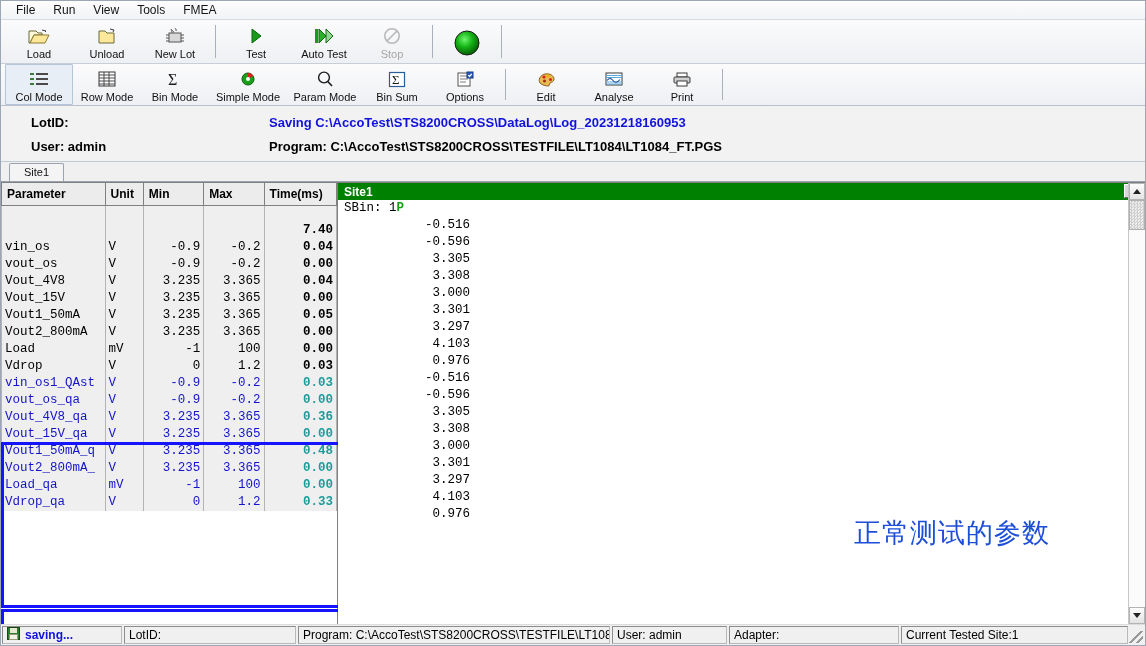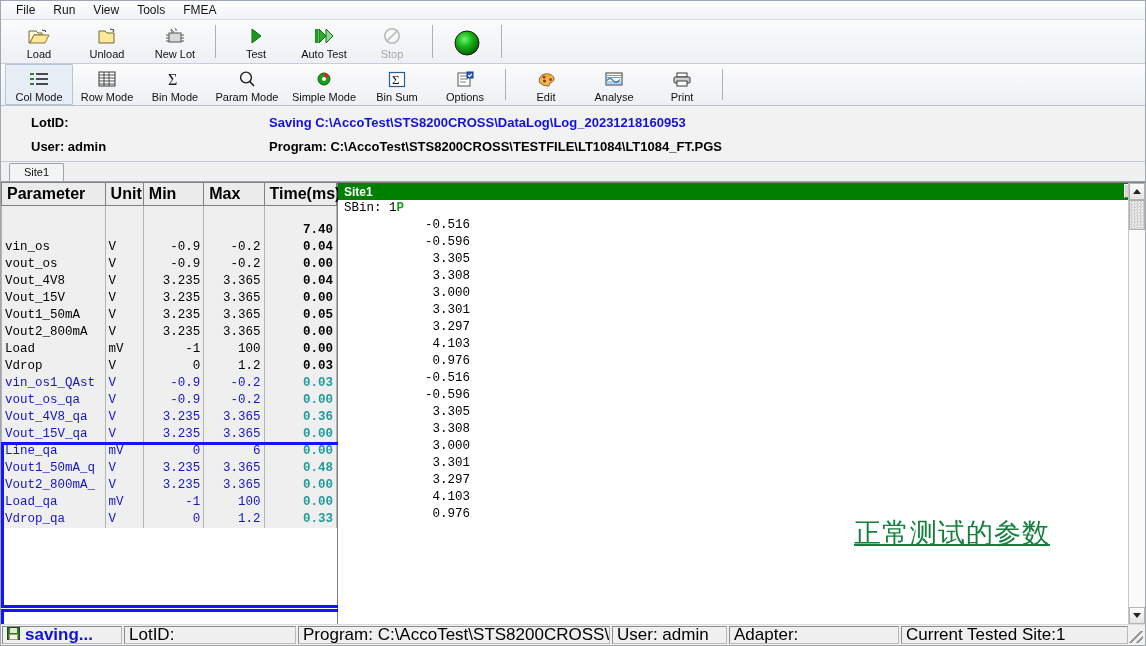--- a/index.html
+++ b/index.html
@@ -140,21 +140,21 @@
   }
   table.grid {
     border-collapse: collapse;
     width: 336px;
     table-layout: fixed;
   }
   table.grid th {
     background: #ececec;
     border: 1px solid #808080;
     border-top: none;
-    font-size: 16px;
+    font-size: 12px;
     font-weight: bold;
     color: #000;
     height: 22px;
     text-align: left;
     padding: 0 5px;
     font-family: "Liberation Sans", sans-serif;
   }
   table.grid td {
     border-left: 1px solid #b4b4b4;
     border-right: 1px solid #b4b4b4;
@@ -244,27 +244,26 @@
   .vrow .numtxt {
     display: inline-block;
     width: 128px;
     text-align: right;
   }
   .pflag { color: #15a015; font-weight: bold; }
 
   
   .annot {
     position: absolute;
-    color: #15803d;
+    color: #1d4ed8;
     font-size: 27px;
     font-family: "DejaVu Sans", sans-serif;
     white-space: nowrap;
     pointer-events: none;
     letter-spacing: 1px;
-    text-decoration: underline;
   }
   #annot1 { left: 516px; top: 332px; }
 
   
   .hibox {
     position: absolute;
     border: 3px solid #1414ff;
     pointer-events: none;
   }
   #hibox1 { left: 0px;   top: 259px; width: 340px; height: 166px; }
@@ -301,21 +300,21 @@
   .strack { flex: 1 1 auto; background: #fbfbfb; }
 
   
   .statusbar {
     flex: 0 0 auto;
     height: 21px;
     background: #f0f0f0;
     border-top: 1px solid #dcdcdc;
     display: flex;
     align-items: stretch;
-    font-size: 17px;
+    font-size: 12px;
     color: #000;
   }
   .scell {
     border: 1px solid #b9b9b9;
     border-top-color: #8d8d8d;
     border-left-color: #8d8d8d;
     margin: 1px 1px;
     display: flex;
     align-items: center;
     padding: 0 4px;
@@ -470,39 +469,39 @@
 
     <div class="tbtn">
       <span class="ico">
         <svg width="18" height="17" viewBox="0 0 18 17">
           <text x="2" y="14" font-family="Liberation Serif, serif" font-size="16" fill="#1a1a1a">Σ</text>
         </svg>
       </span>
       <span class="lbl">Bin Mode</span>
     </div>
 
-    <div class="tbtn" style="width:76px;">
-      <span class="ico">
-        <svg width="18" height="18" viewBox="0 0 18 18">
-          <circle cx="8" cy="7.5" r="5.4" fill="none" stroke="#1a1a1a" stroke-width="1.4"></circle>
-          <line x1="11.8" y1="11.5" x2="16" y2="16" stroke="#1a1a1a" stroke-width="1.6"></line>
-        </svg>
-      </span>
-      <span class="lbl">Param Mode</span>
-    </div>
-
     <div class="tbtn" style="width:78px;">
       <span class="ico">
         <svg width="16" height="16" viewBox="0 0 16 16">
           <circle cx="8" cy="8" r="6" fill="#18a018" stroke="#0b5c0b"></circle>
           <path d="M8 8 L8 2 A6 6 0 0 1 13.2 5 Z" fill="#e02020"></path>
           <circle cx="8" cy="8" r="2" fill="#fff"></circle>
         </svg>
       </span>
       <span class="lbl">Simple Mode</span>
+    </div>
+
+    <div class="tbtn" style="width:76px;">
+      <span class="ico">
+        <svg width="18" height="18" viewBox="0 0 18 18">
+          <circle cx="8" cy="7.5" r="5.4" fill="none" stroke="#1a1a1a" stroke-width="1.4"></circle>
+          <line x1="11.8" y1="11.5" x2="16" y2="16" stroke="#1a1a1a" stroke-width="1.6"></line>
+        </svg>
+      </span>
+      <span class="lbl">Param Mode</span>
     </div>
 
     <div class="tbtn">
       <span class="ico">
         <svg width="18" height="17" viewBox="0 0 18 17">
           <rect x="1.5" y="1.5" width="15" height="14" fill="#fff" stroke="#2a5c9a" stroke-width="1.2"></rect>
           <text x="4" y="13" font-family="Liberation Serif, serif" font-size="13" fill="#1a1a1a">Σ</text>
         </svg>
       </span>
       <span class="lbl">Bin Sum</span>
@@ -683,27 +682,20 @@
               <td class="c-time">0.36</td>
             </tr>
             <tr class="qa">
               <td class="c-param">Vout_15V_qa</td>
               <td class="c-unit">V</td>
               <td class="c-min">3.235</td>
               <td class="c-max">3.365</td>
               <td class="c-time">0.00</td>
             </tr>
             <tr class="qa">
-              <td class="c-param">Line_qa</td>
-              <td class="c-unit">mV</td>
-              <td class="c-min">0</td>
-              <td class="c-max">6</td>
-              <td class="c-time">0.00</td>
-            </tr>
-            <tr class="qa">
               <td class="c-param">Vout1_50mA_q</td>
               <td class="c-unit">V</td>
               <td class="c-min">3.235</td>
               <td class="c-max">3.365</td>
               <td class="c-time">0.48</td>
             </tr>
             <tr class="qa">
               <td class="c-param">Vout2_800mA_</td>
               <td class="c-unit">V</td>
               <td class="c-min">3.235</td>

